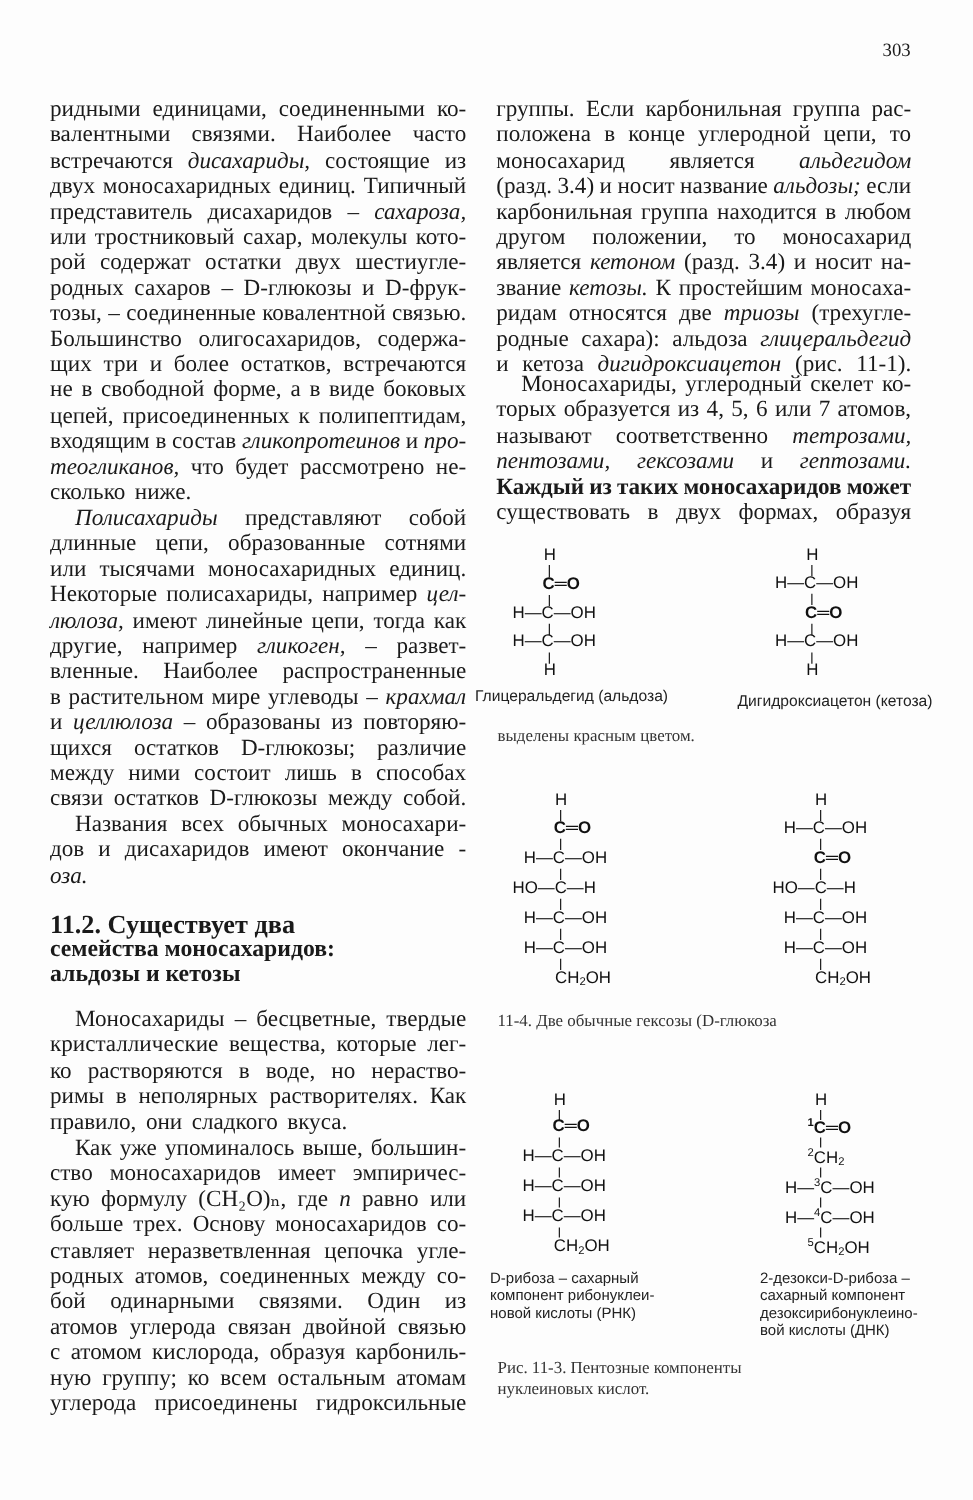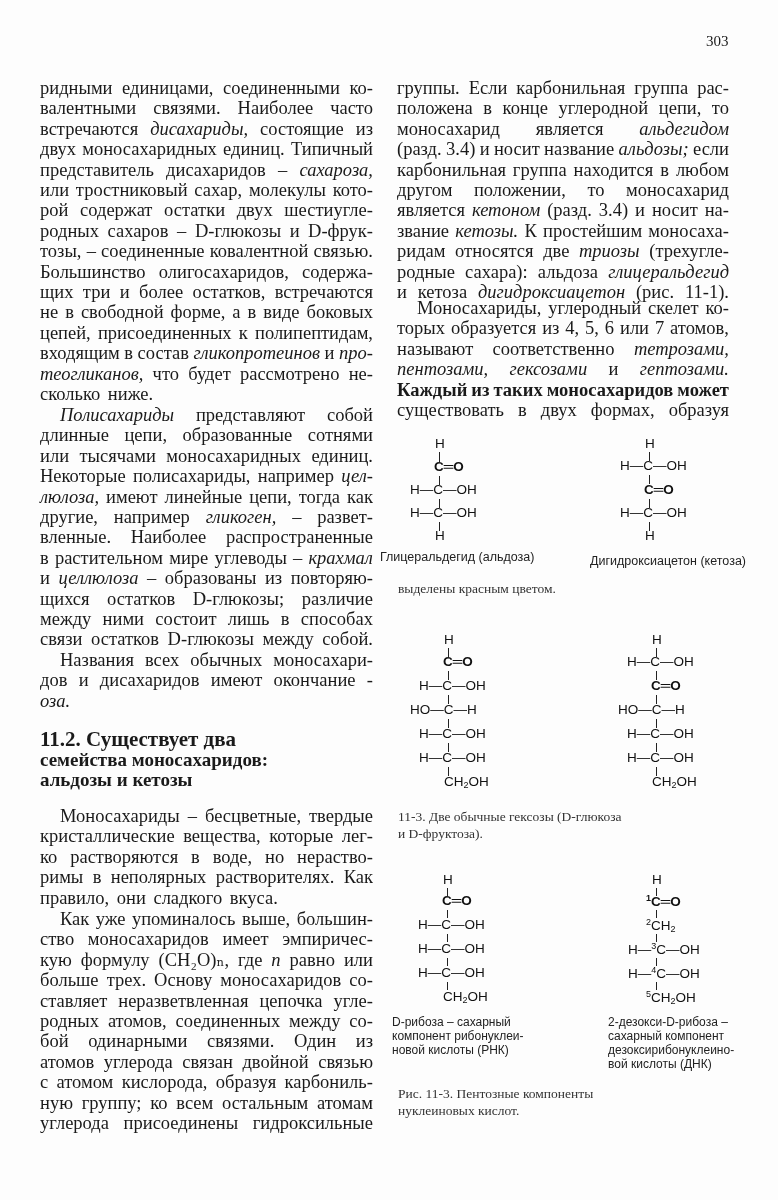--- a/index.html
+++ b/index.html
@@ -540,22 +540,21 @@
     <span class="v" style="left:38px;top:63px;height:9px;"></span>
     <span class="a" style="left:0;top:70px;">HO—C—H</span>
     <span class="v" style="left:38px;top:87px;height:9px;"></span>
     <span class="a" style="left:9px;top:94px;">H—C—OH</span>
     <span class="v" style="left:38px;top:111px;height:9px;"></span>
     <span class="a" style="left:9px;top:118px;">H—C—OH</span>
     <span class="v" style="left:38px;top:135px;height:9px;"></span>
     <span class="a" style="left:34px;top:142px;">CH<sub>2</sub>OH</span>
   </div>
   <div class="fig-caption" style="left:398px;top:808px;">
-    <div>11-3. Две обычные гексозы (D-глюкоза</div>
-    <div>и D-фруктоза).</div>
+    <div>11-4. Две обычные гексозы (D-глюкоза</div>
   </div>
 </div>
 
 <div>
   <div class="struct" style="left:418px;top:872px;width:120px;height:145px;">
     <span class="a" style="left:25px;top:0;">H</span>
     <span class="v" style="left:29px;top:16px;height:8px;"></span>
     <span class="a b" style="left:24px;top:21px;">C═O</span>
     <span class="v" style="left:29px;top:38px;height:8px;"></span>
     <span class="a" style="left:0;top:45px;">H—C—OH</span>

